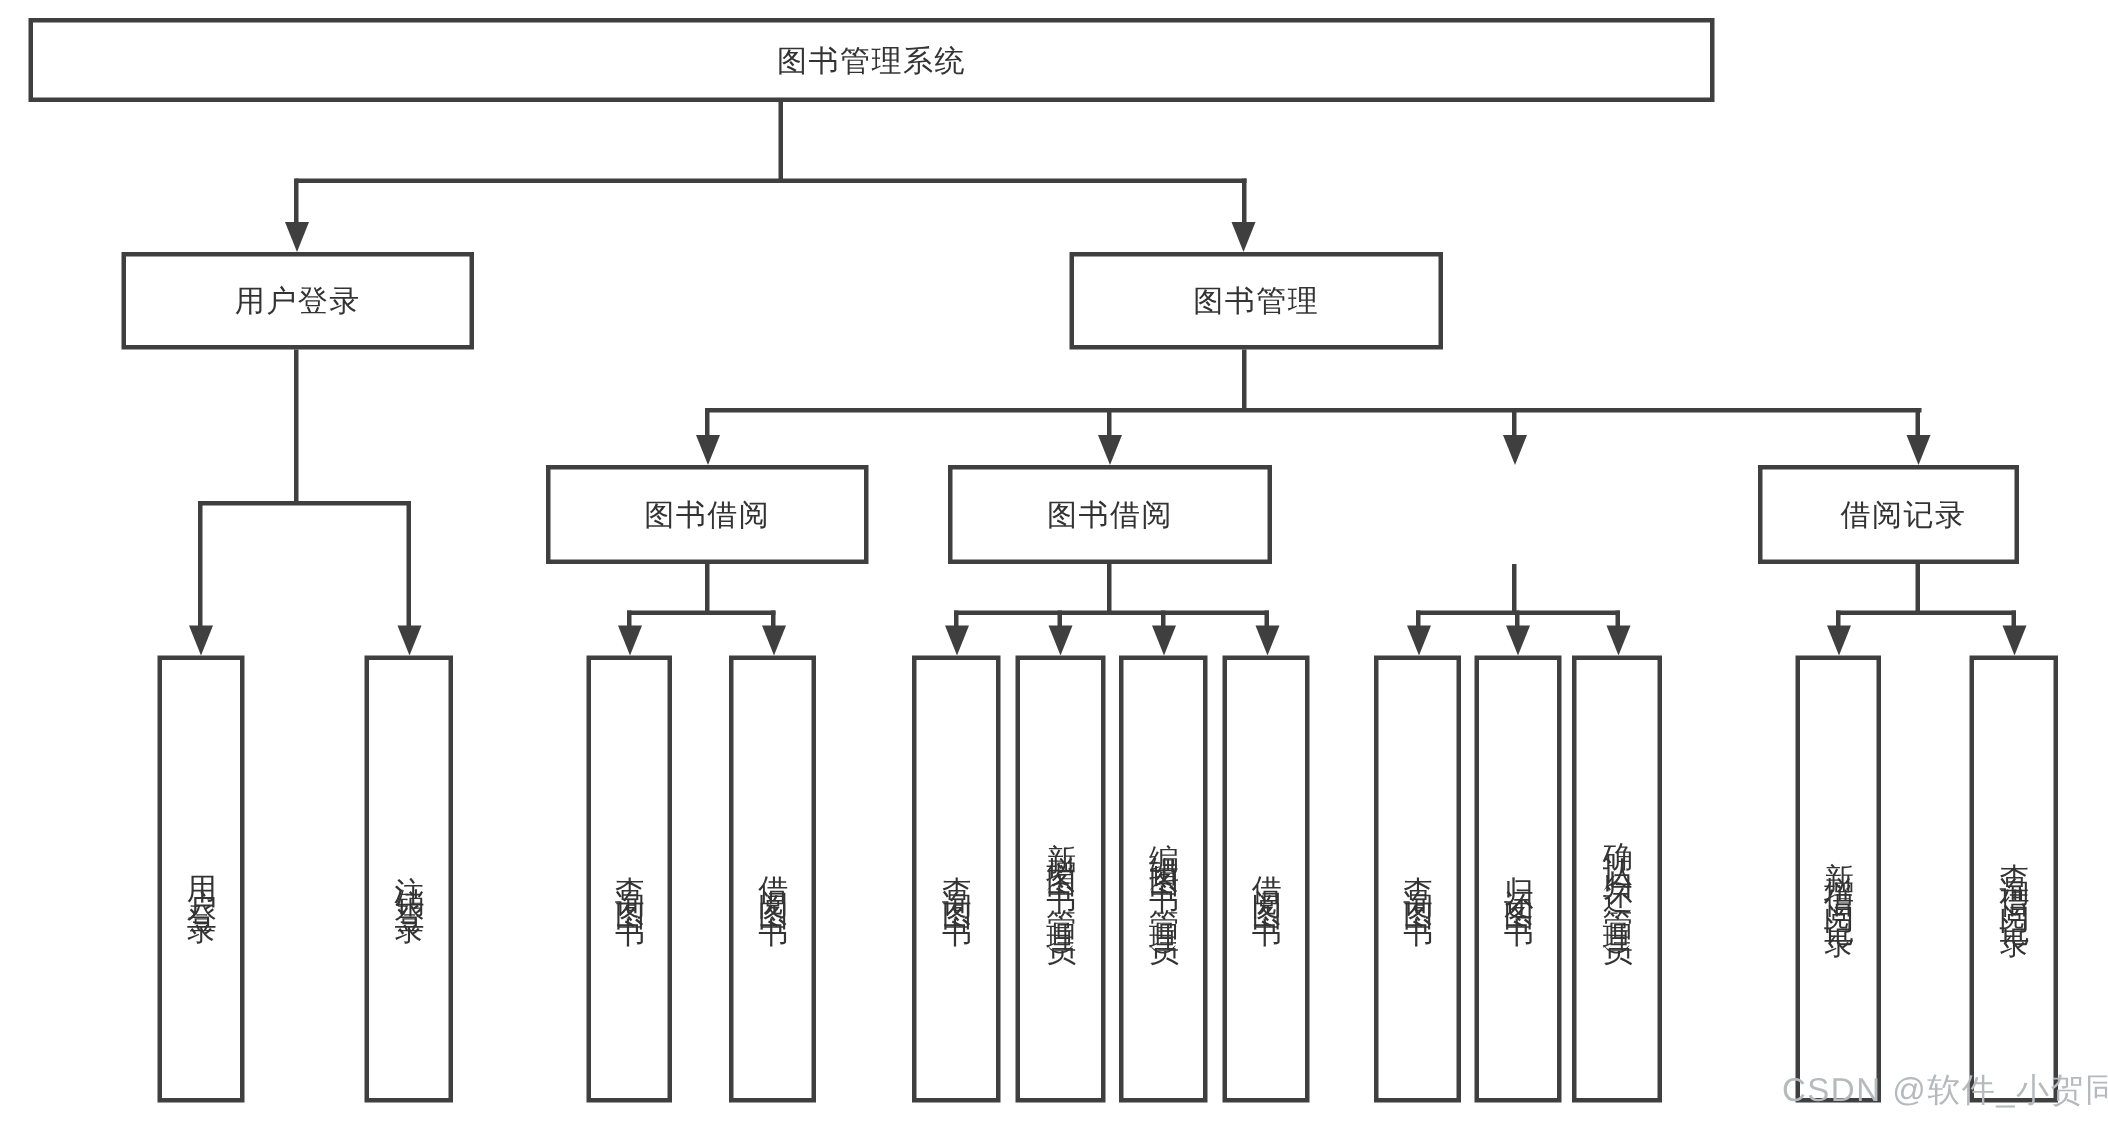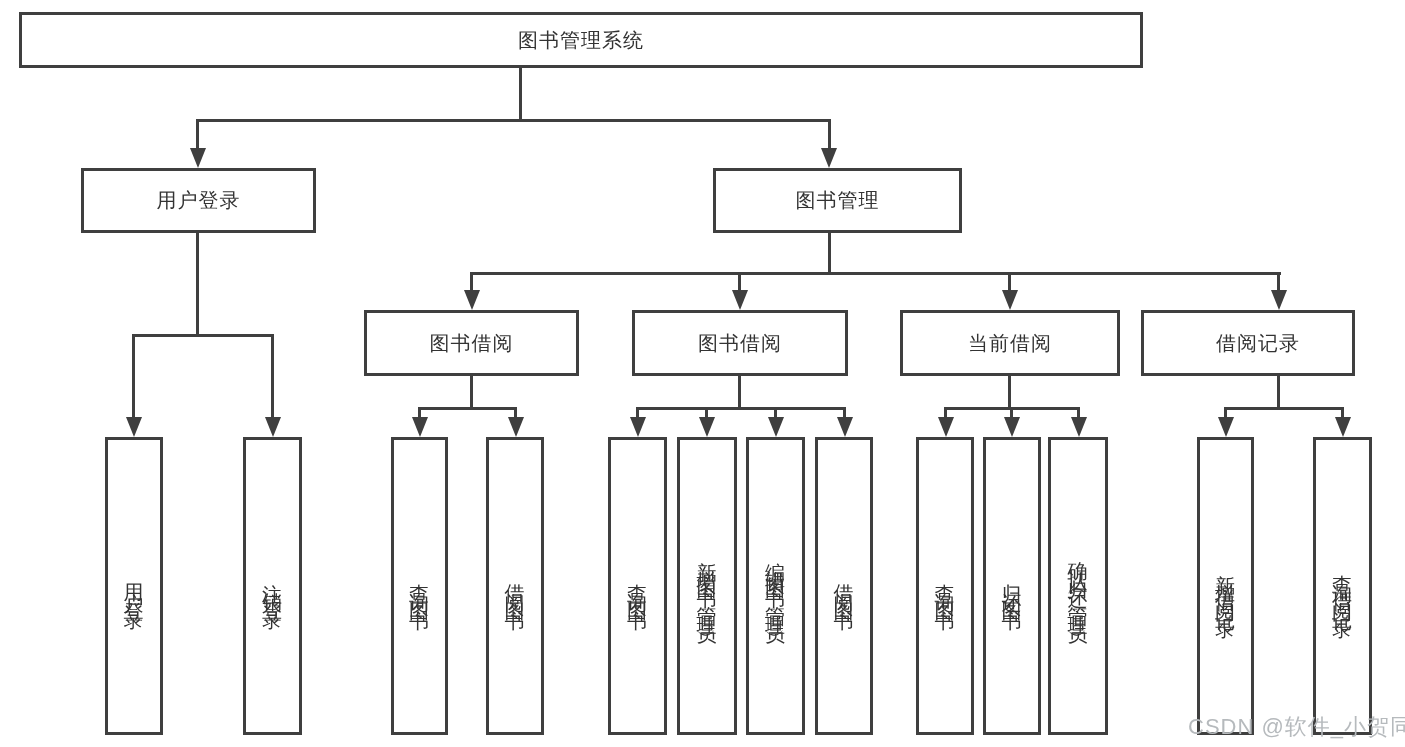--- a/index.html
+++ b/index.html
@@ -95,24 +95,21 @@
   <div class="arrow" style="left:1002px;top:290px;"></div>
   <div class="line" style="left:1277px;top:272px;width:3px;height:20px;"></div>
   <div class="arrow" style="left:1271px;top:290px;"></div>
 
   <div class="hbox" style="left:364px;top:310px;width:215px;height:66px;">
     <span>图书借阅</span>
   </div>
   <div class="hbox" style="left:632px;top:310px;width:216px;height:66px;">
     <span>图书借阅</span>
   </div>
-  <div class="hbox" style="left:900px;top:310px;width:220px;height:66px;">
-    <span>当前借阅</span>
-  </div>
-  <div class="hbox" style="left:1141px;top:310px;width:214px;height:66px;padding-left:20px;">
+  <div class="hbox" style="left:1172px;top:310px;width:174px;height:66px;padding-left:20px;">
     <span>借阅记录</span>
   </div>
 
   <div class="line" style="left:470px;top:376px;width:3px;height:33px;"></div>
   <div class="line" style="left:418px;top:407px;width:99px;height:3px;"></div>
   <div class="line" style="left:418px;top:407px;width:3px;height:13px;"></div>
   <div class="arrow" style="left:412px;top:417px;"></div>
   <div class="line" style="left:514px;top:407px;width:3px;height:13px;"></div>
   <div class="arrow" style="left:508px;top:417px;"></div>
 

